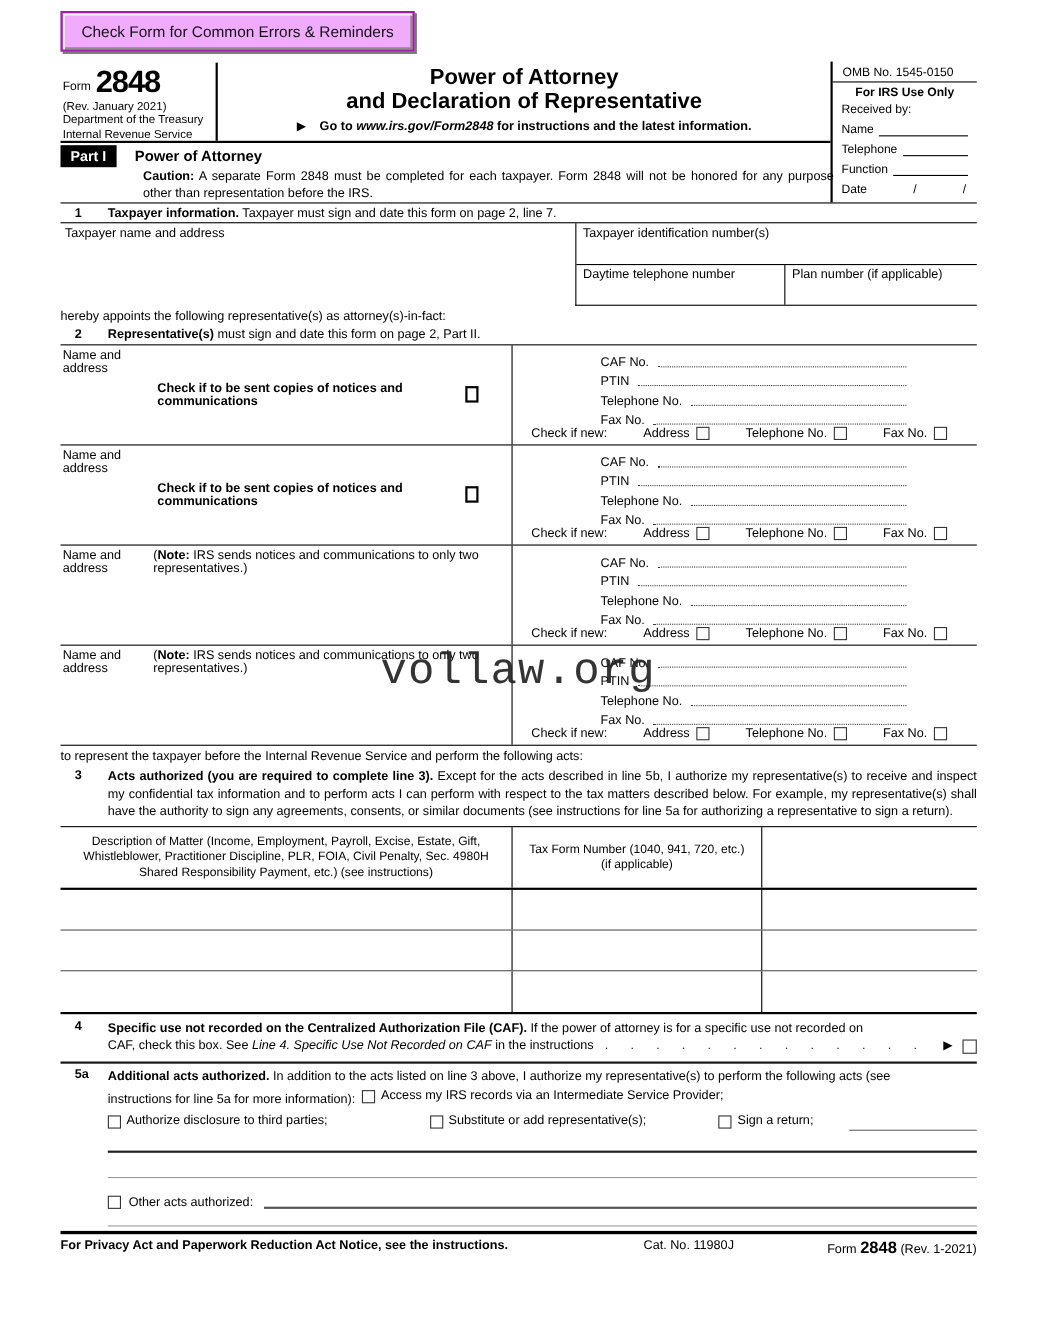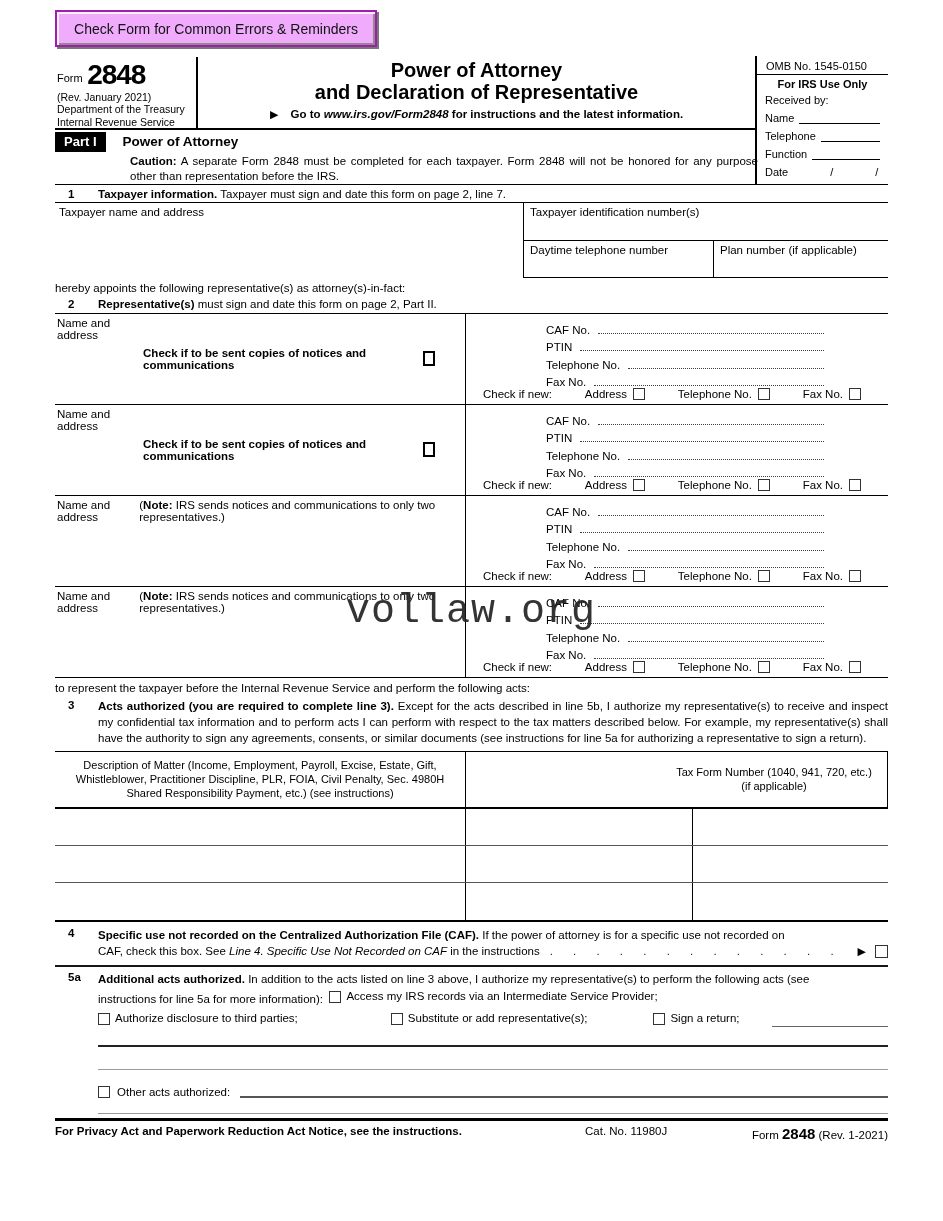--- a/index.html
+++ b/index.html
@@ -68,21 +68,21 @@
 
   .cb { display:inline-block; width:12px; height:12px; border:1.4px solid #333; background:#fff; flex:none; }
   .cb-big { width:12px; height:15px; border:2px solid #000; }
 
   
   .sec3 { display:flex; margin-top:3px; font-size:11.5px; }
   .sec3 .body { flex:1; text-align:justify; line-height:1.38; }
 
   
   .acts-table { margin-top:4px; border-top:1.5px solid #000; border-bottom:2.5px solid #000; font-size:11px; }
-  .at-row { display:flex;justify-content:space-between; }
+  .at-row { display:flex; }
   .at-head { border-bottom:2px solid #000; }
   .at-c1 { width:411px; border-right:1.5px solid #000; }
   .at-c2 { width:227px; border-right:1.5px solid #000; }
   .at-c3 { flex:1; }
   .at-head .cell { display:flex; align-items:center; justify-content:center; text-align:center; padding:5px 12px; min-height:55px; line-height:1.3; }
   .at-data { height:37px; border-bottom:1px solid #555; }
   .at-data.last { border-bottom:none; }
 
   
   .sec4 { display:flex; margin-top:5px; font-size:11.5px; }

